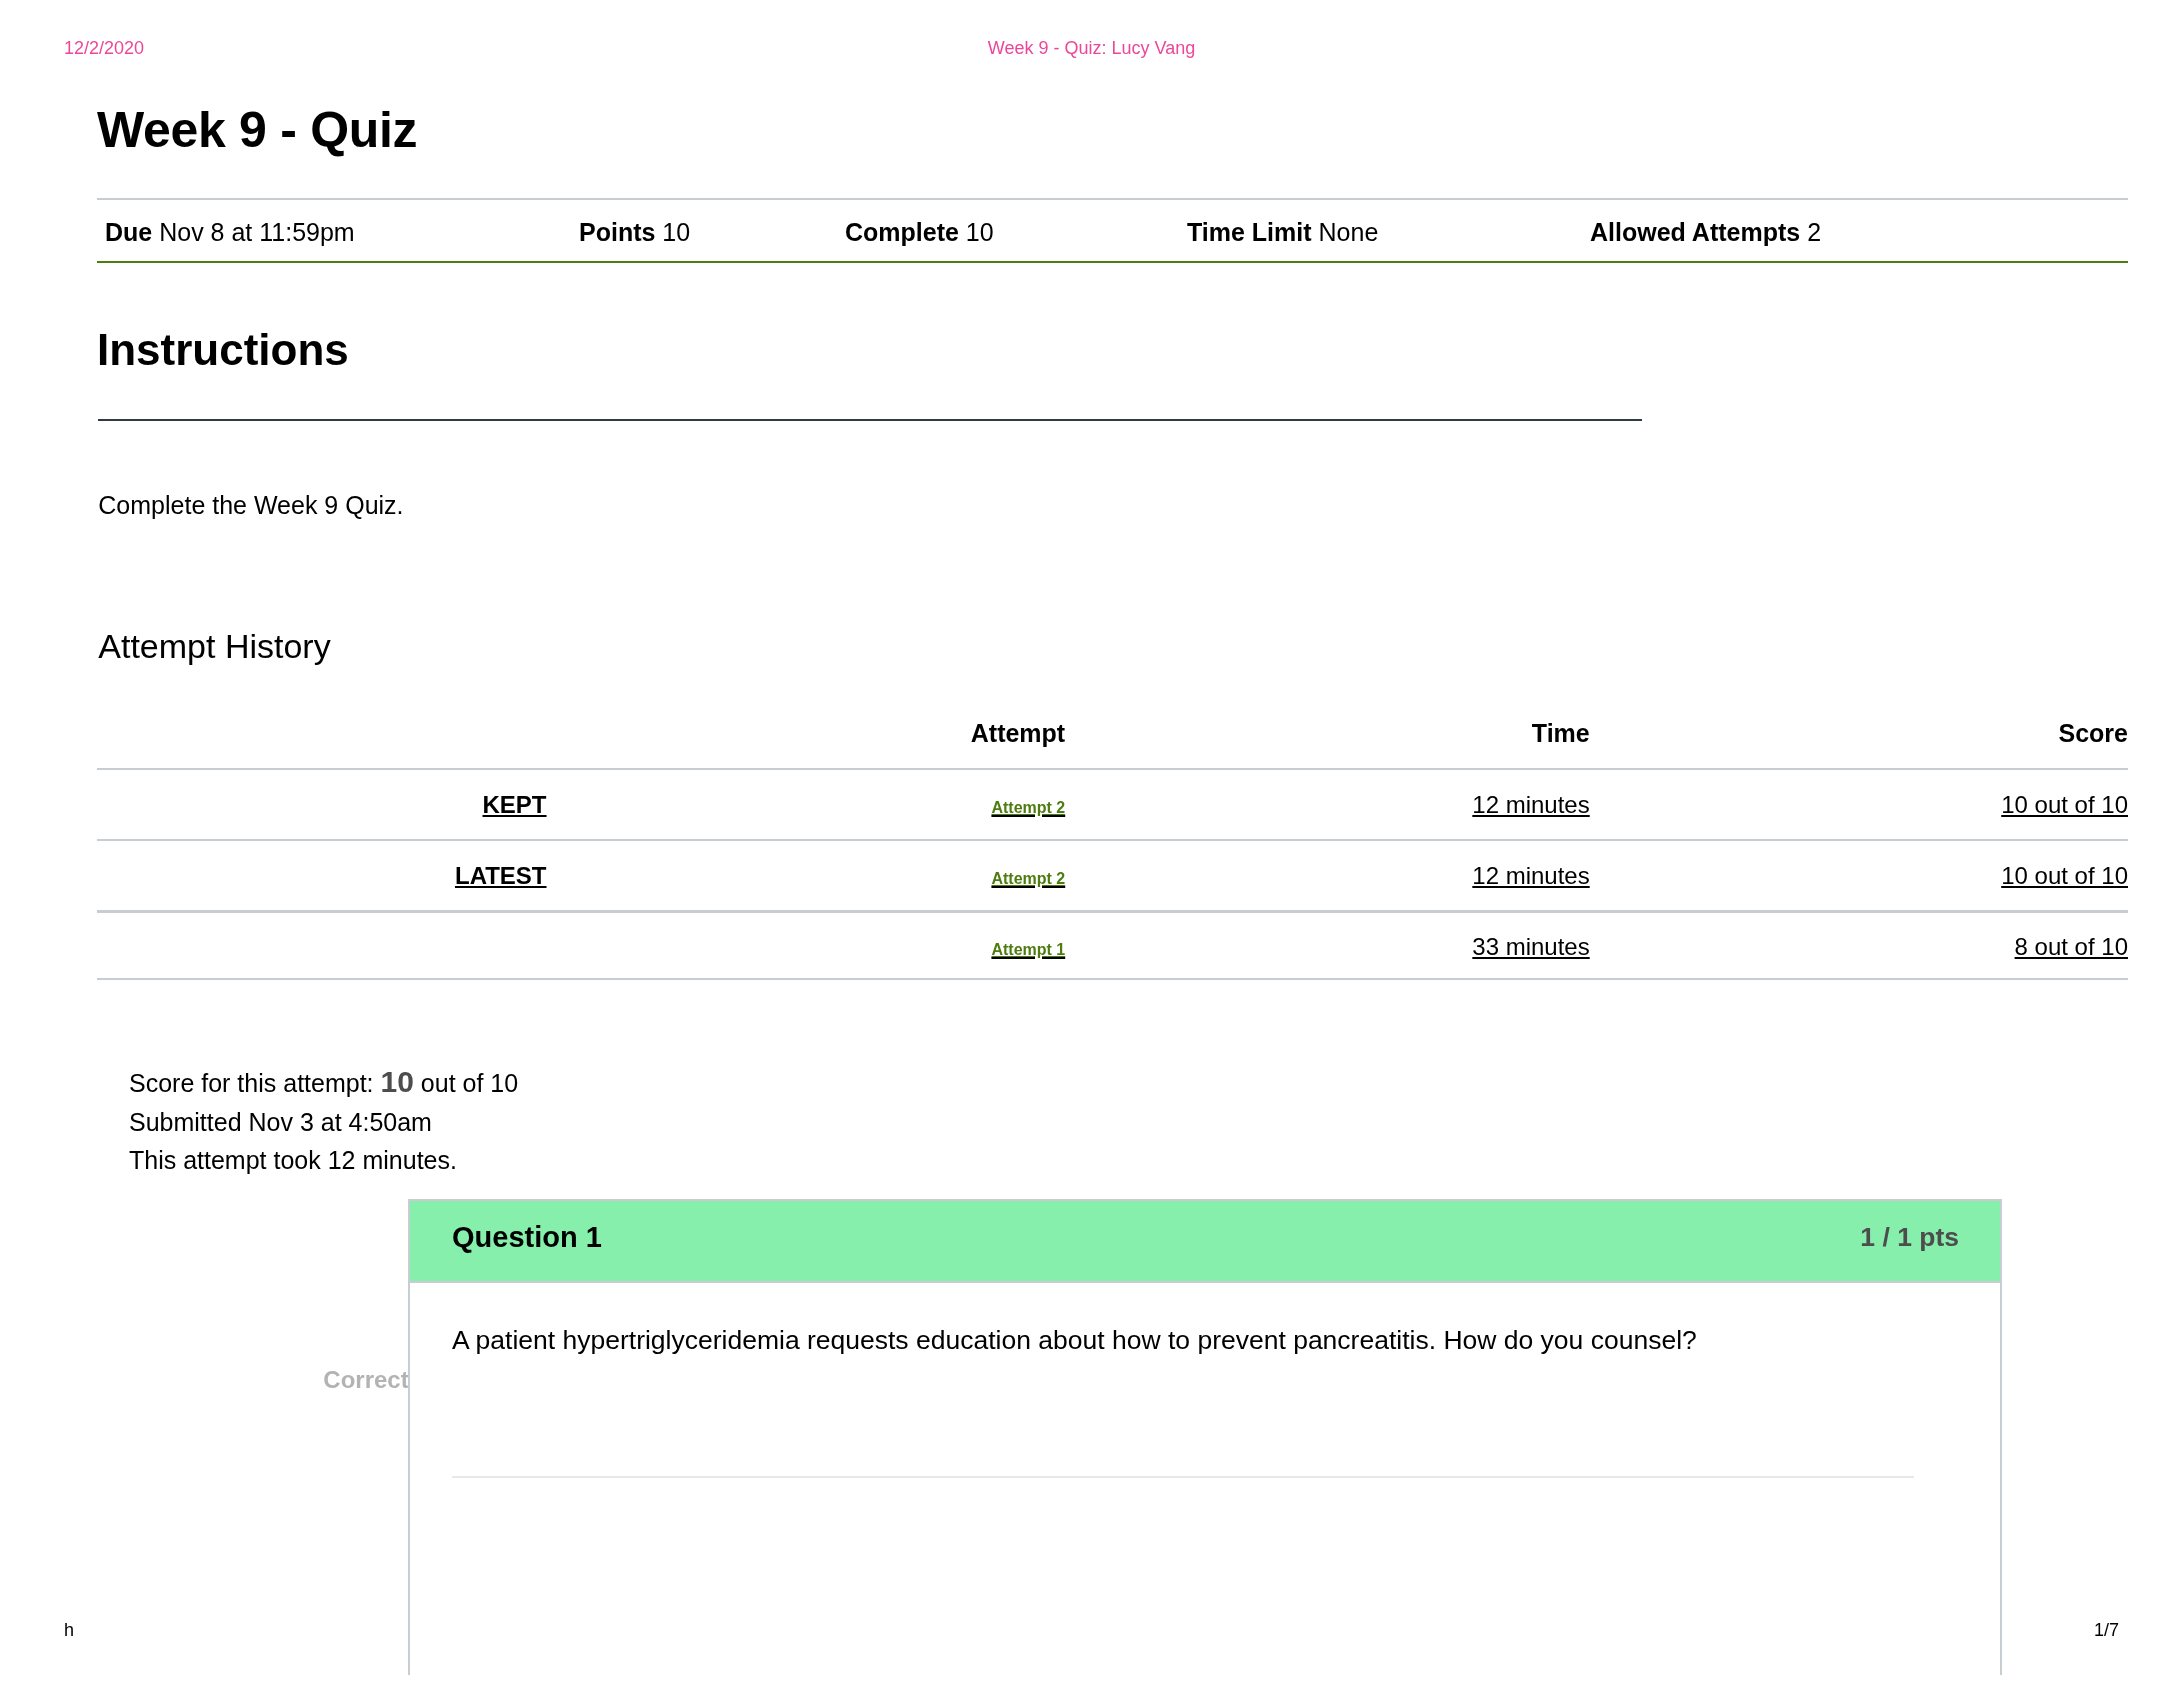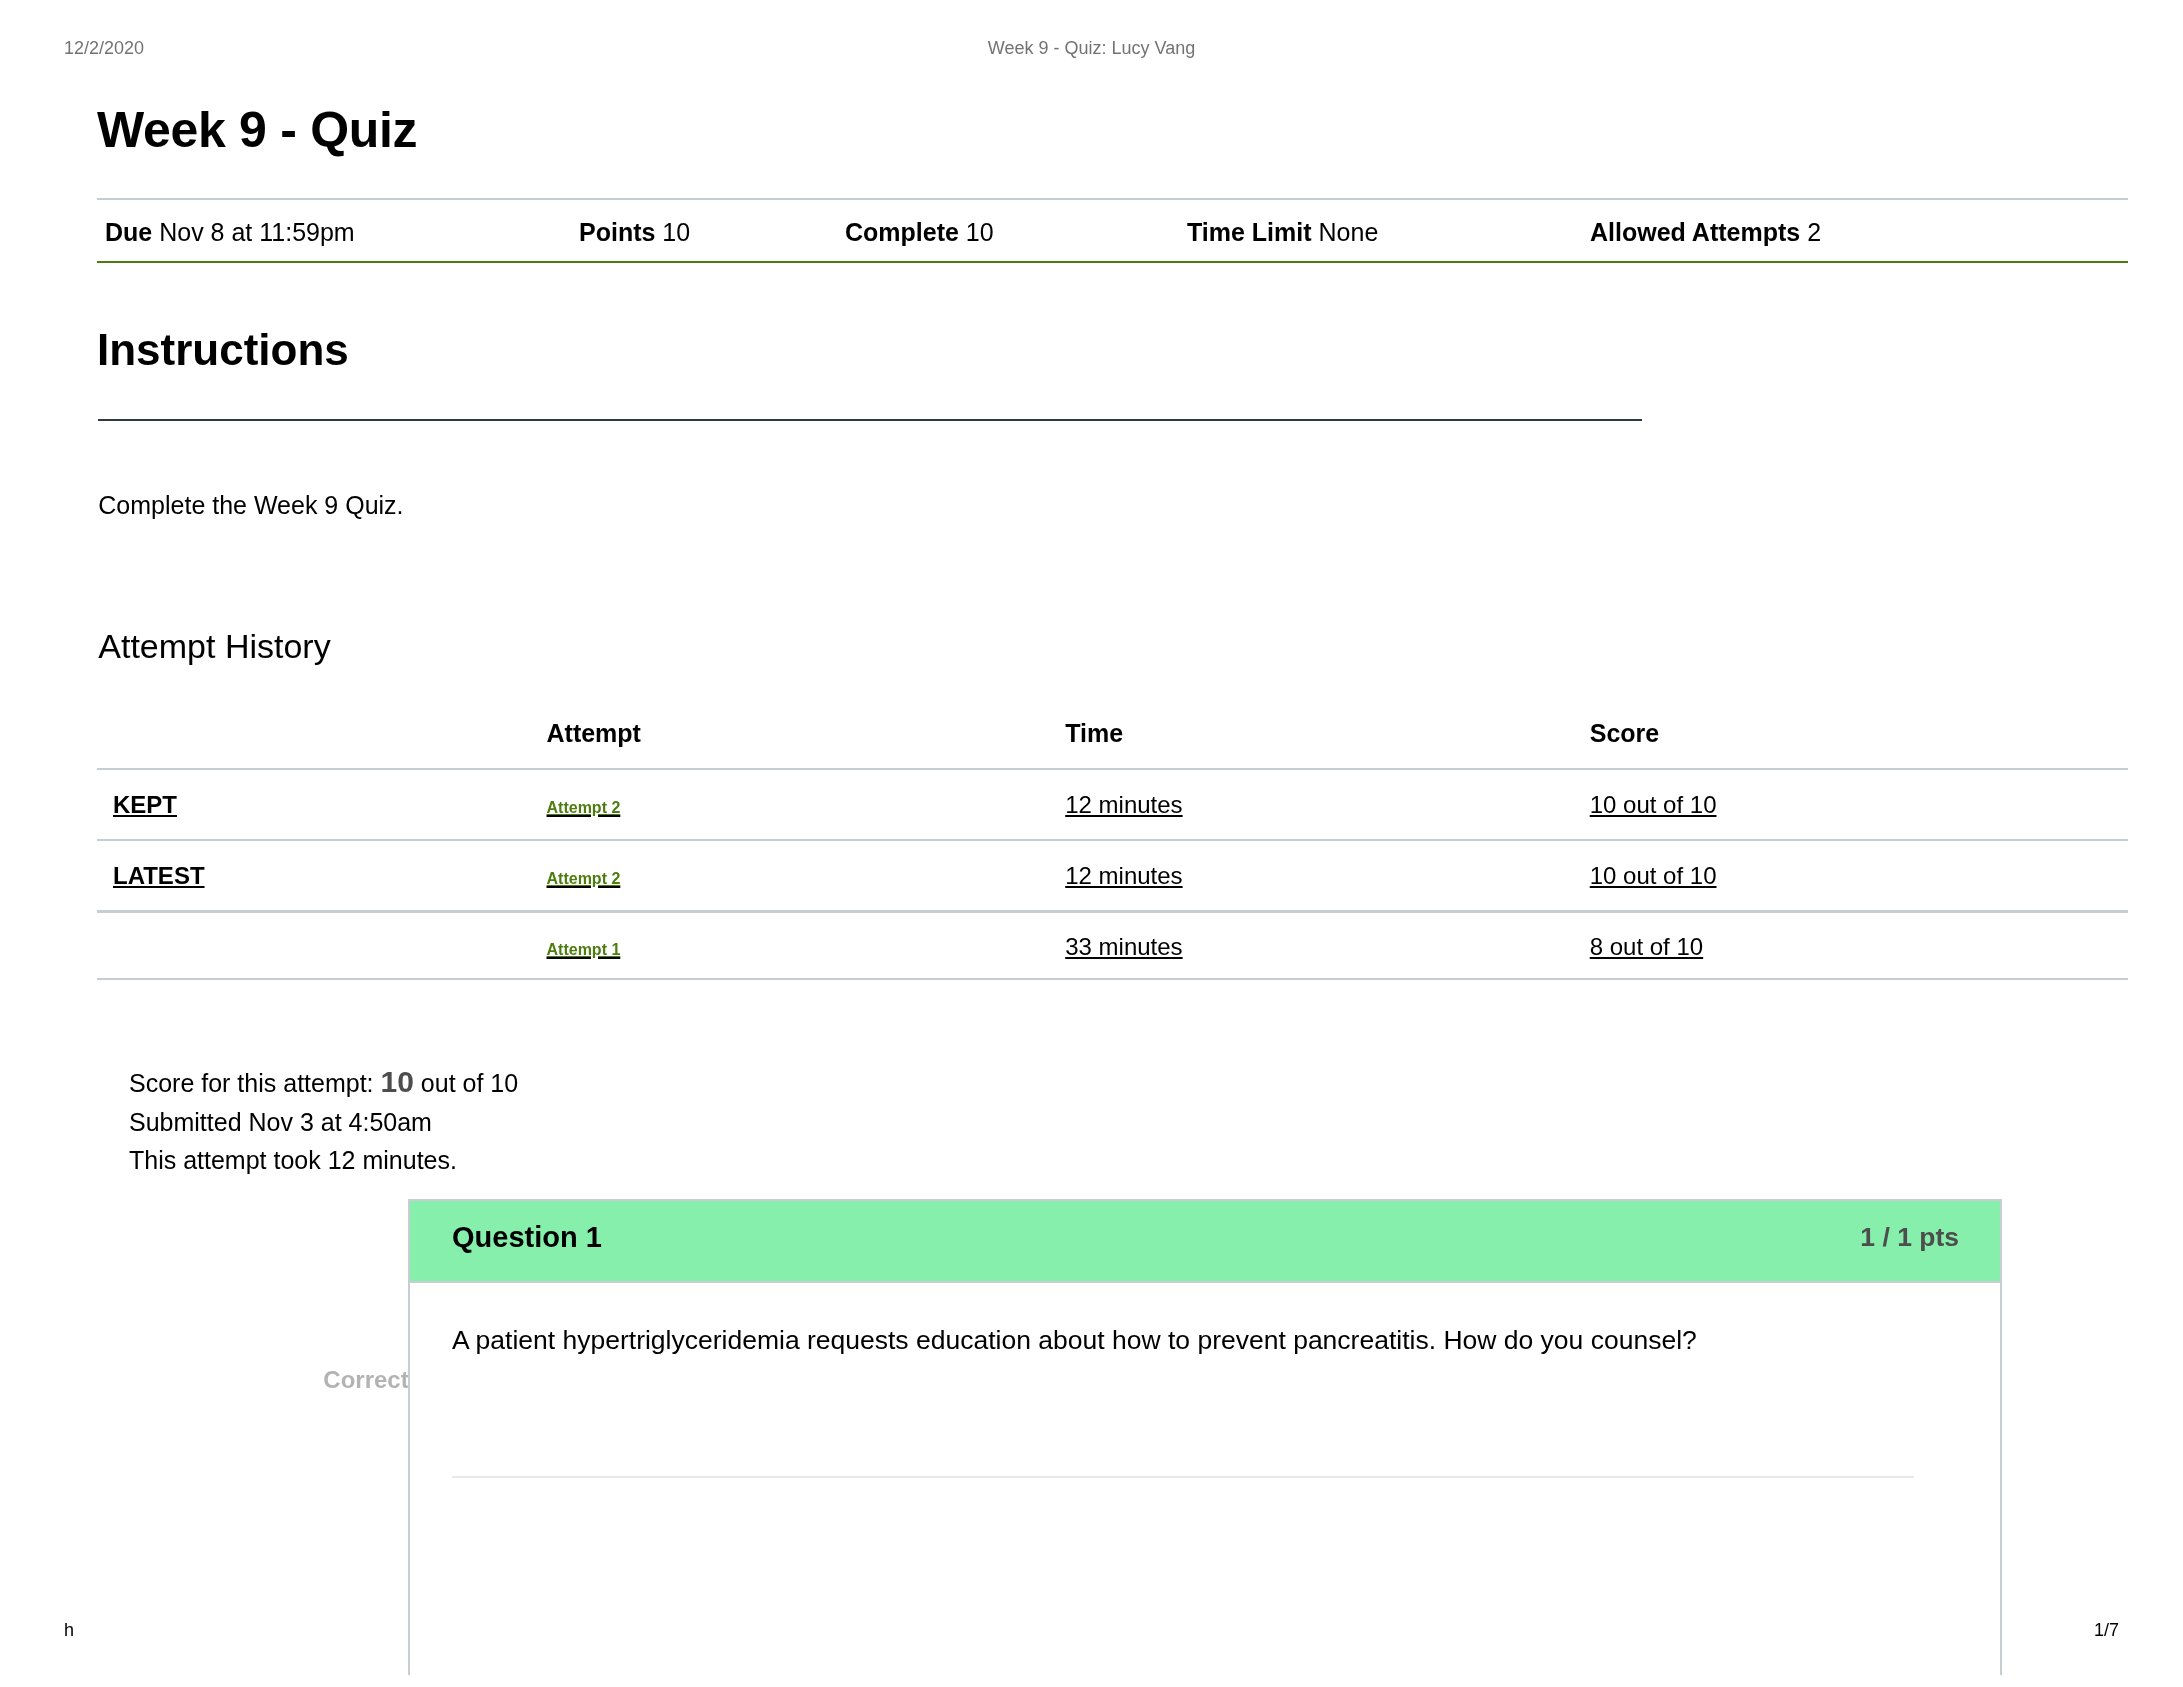--- a/index.html
+++ b/index.html
@@ -17,21 +17,21 @@
   }
 
   
   .print-header {
     position: absolute;
     top: 38px;
     left: 0;
     width: 2183px;
     height: 26.5px;
     font-size: 18px;
-    color: #737373;
+    color: #ec4899;
   }
   .print-header .ph-left {
     position: absolute;
     left: 64px;
     top: 0;
     white-space: nowrap;
   }
   .print-header .ph-center {
     position: absolute;
     left: 0;
@@ -146,21 +146,21 @@
   .attempt-table {
     position: absolute;
     top: 703px;
     left: 0;
     width: 2031px;
     border-collapse: collapse;
     font-size: 24px;
   }
   .attempt-table th,
   .attempt-table td {
-    text-align: left;
+    text-align: right;
     vertical-align: middle;
     padding: 0;
   }
   .attempt-table thead th {
     font-weight: bold;
     font-size: 25px;
     height: 61px;
     padding-bottom: 4px;
   }
   .attempt-table tbody td {

